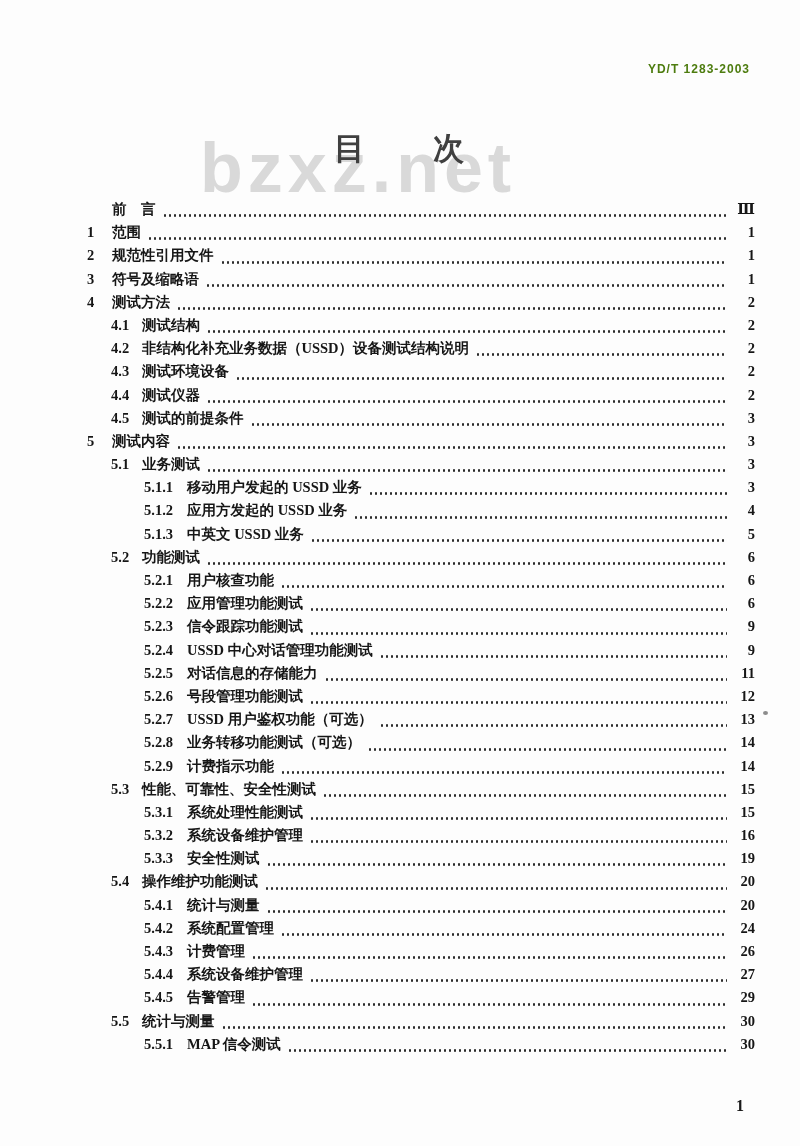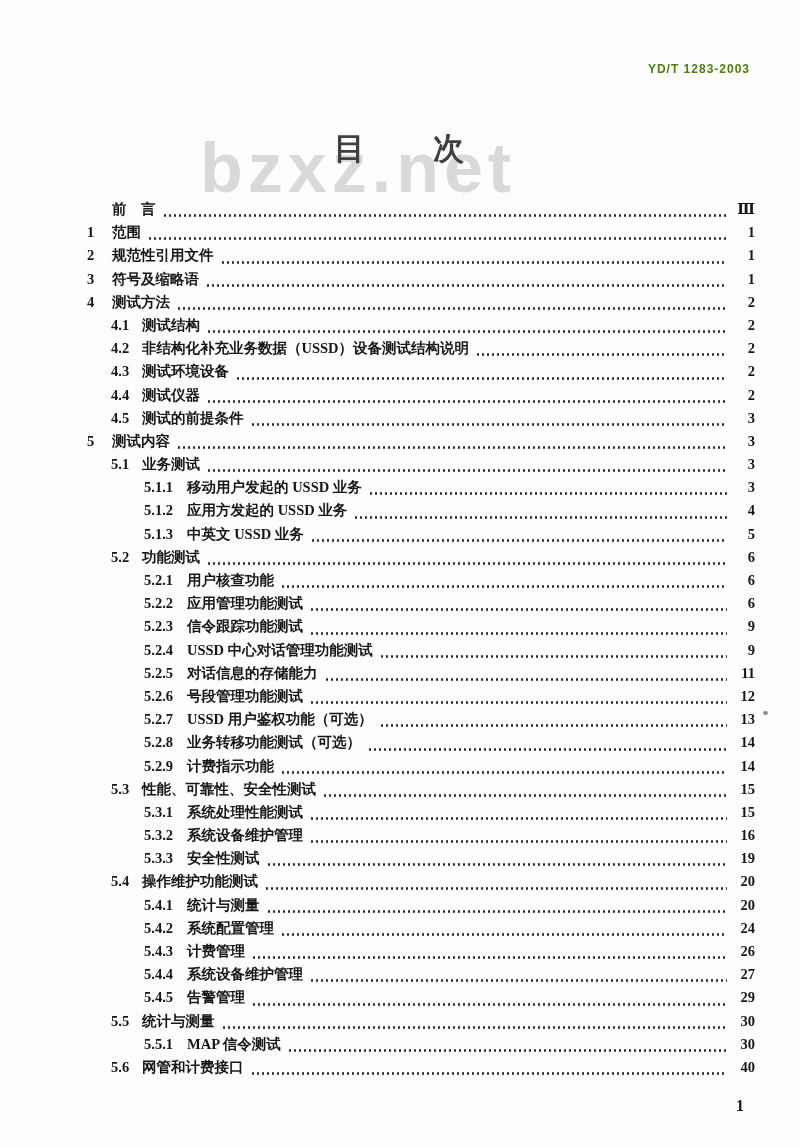--- a/index.html
+++ b/index.html
@@ -371,25 +371,19 @@
     <span class="pageno">30</span>
   </div>
 
   <div class="toc-row lv2">
     <span class="num">5.5.1</span>
     <span class="label">MAP 信令测试</span>
     <span class="leader"></span>
     <span class="pageno">30</span>
   </div>
 
-  <div class="toc-row lv1">
-    <span class="num">5.6</span>
-    <span class="label">网管和计费接口</span>
-    <span class="leader"></span>
-    <span class="pageno">40</span>
-  </div>
 </div>
 
   <div class="ink-speck"></div>
 
   <div class="footer-pageno">1</div>
 
 </div>
 
 </body></html>

